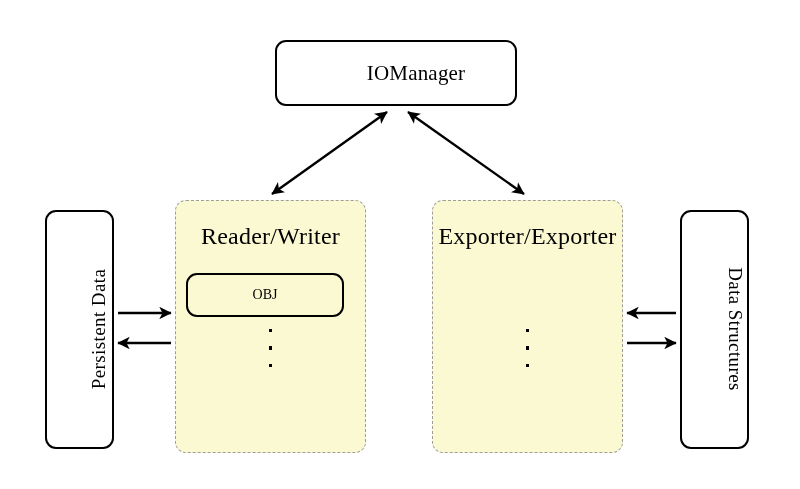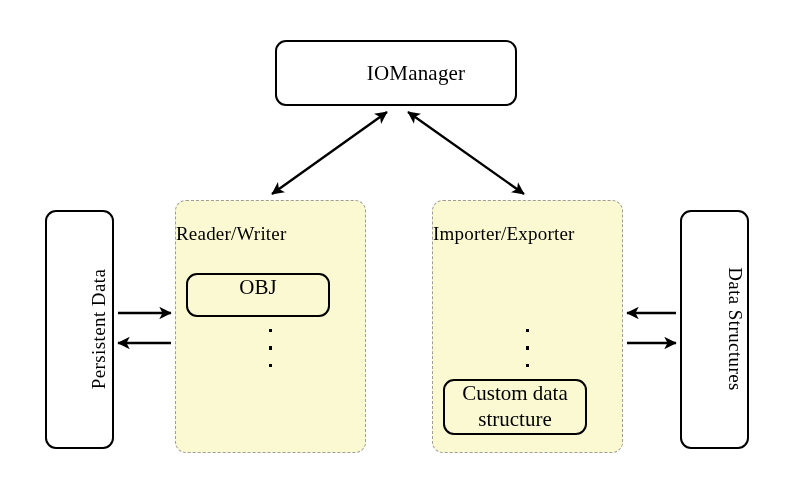--- a/index.html
+++ b/index.html
@@ -81,38 +81,40 @@
     height: 253px;
   }
   #group-readerwriter { left: 175px; width: 191px; }
   #group-importexport { left: 432px; width: 191px; }
 
   .group-title {
     position: absolute;
     left: 0;
     right: 0;
     top: 22px;
-    font-size: 19px;
+    text-align: center;
+    font-size: 24px;
     letter-spacing: 0.2px;
   }
 
   
   .item {
     position: absolute;
     box-sizing: border-box;
     border: 2.6px solid #000000;
     border-radius: 11px;
     background: #fbf9d2;
     display: flex;
+    align-items: center;
     justify-content: center;
     text-align: center;
-    font-size: 21px;
+    font-size: 14px;
     line-height: 1.22;
     left: 10px;
-    width: 144px;
+    width: 158px;
   }
   .item.one-line {
     top: 72px;
     height: 44px;
   }
   .item.two-line {
     top: 178px;
     height: 56px;
   }
 
@@ -177,34 +179,28 @@
 
     <div class="vdots">
       <i></i>
         <i></i>
         <i></i>
     </div>
 
   </div>
 
   <div class="group" id="group-importexport">
-    <div class="group-title">Importer/Exporter</div>
+    <div class="group-title">Exporter/Exporter</div>
 
 
     <div class="vdots">
       <i></i>
         <i></i>
         <i></i>
     </div>
 
-    <div class="item two-line">
-      <span>
-        <span>Custom data</span><br>
-        <span>structure</span>
-      </span>
-    </div>
   </div>
 
   <div class="node side-node" id="data-structures">
     <span class="vlabel down">Data Structures</span>
   </div>
 
 </div>
 
 </body></html>

